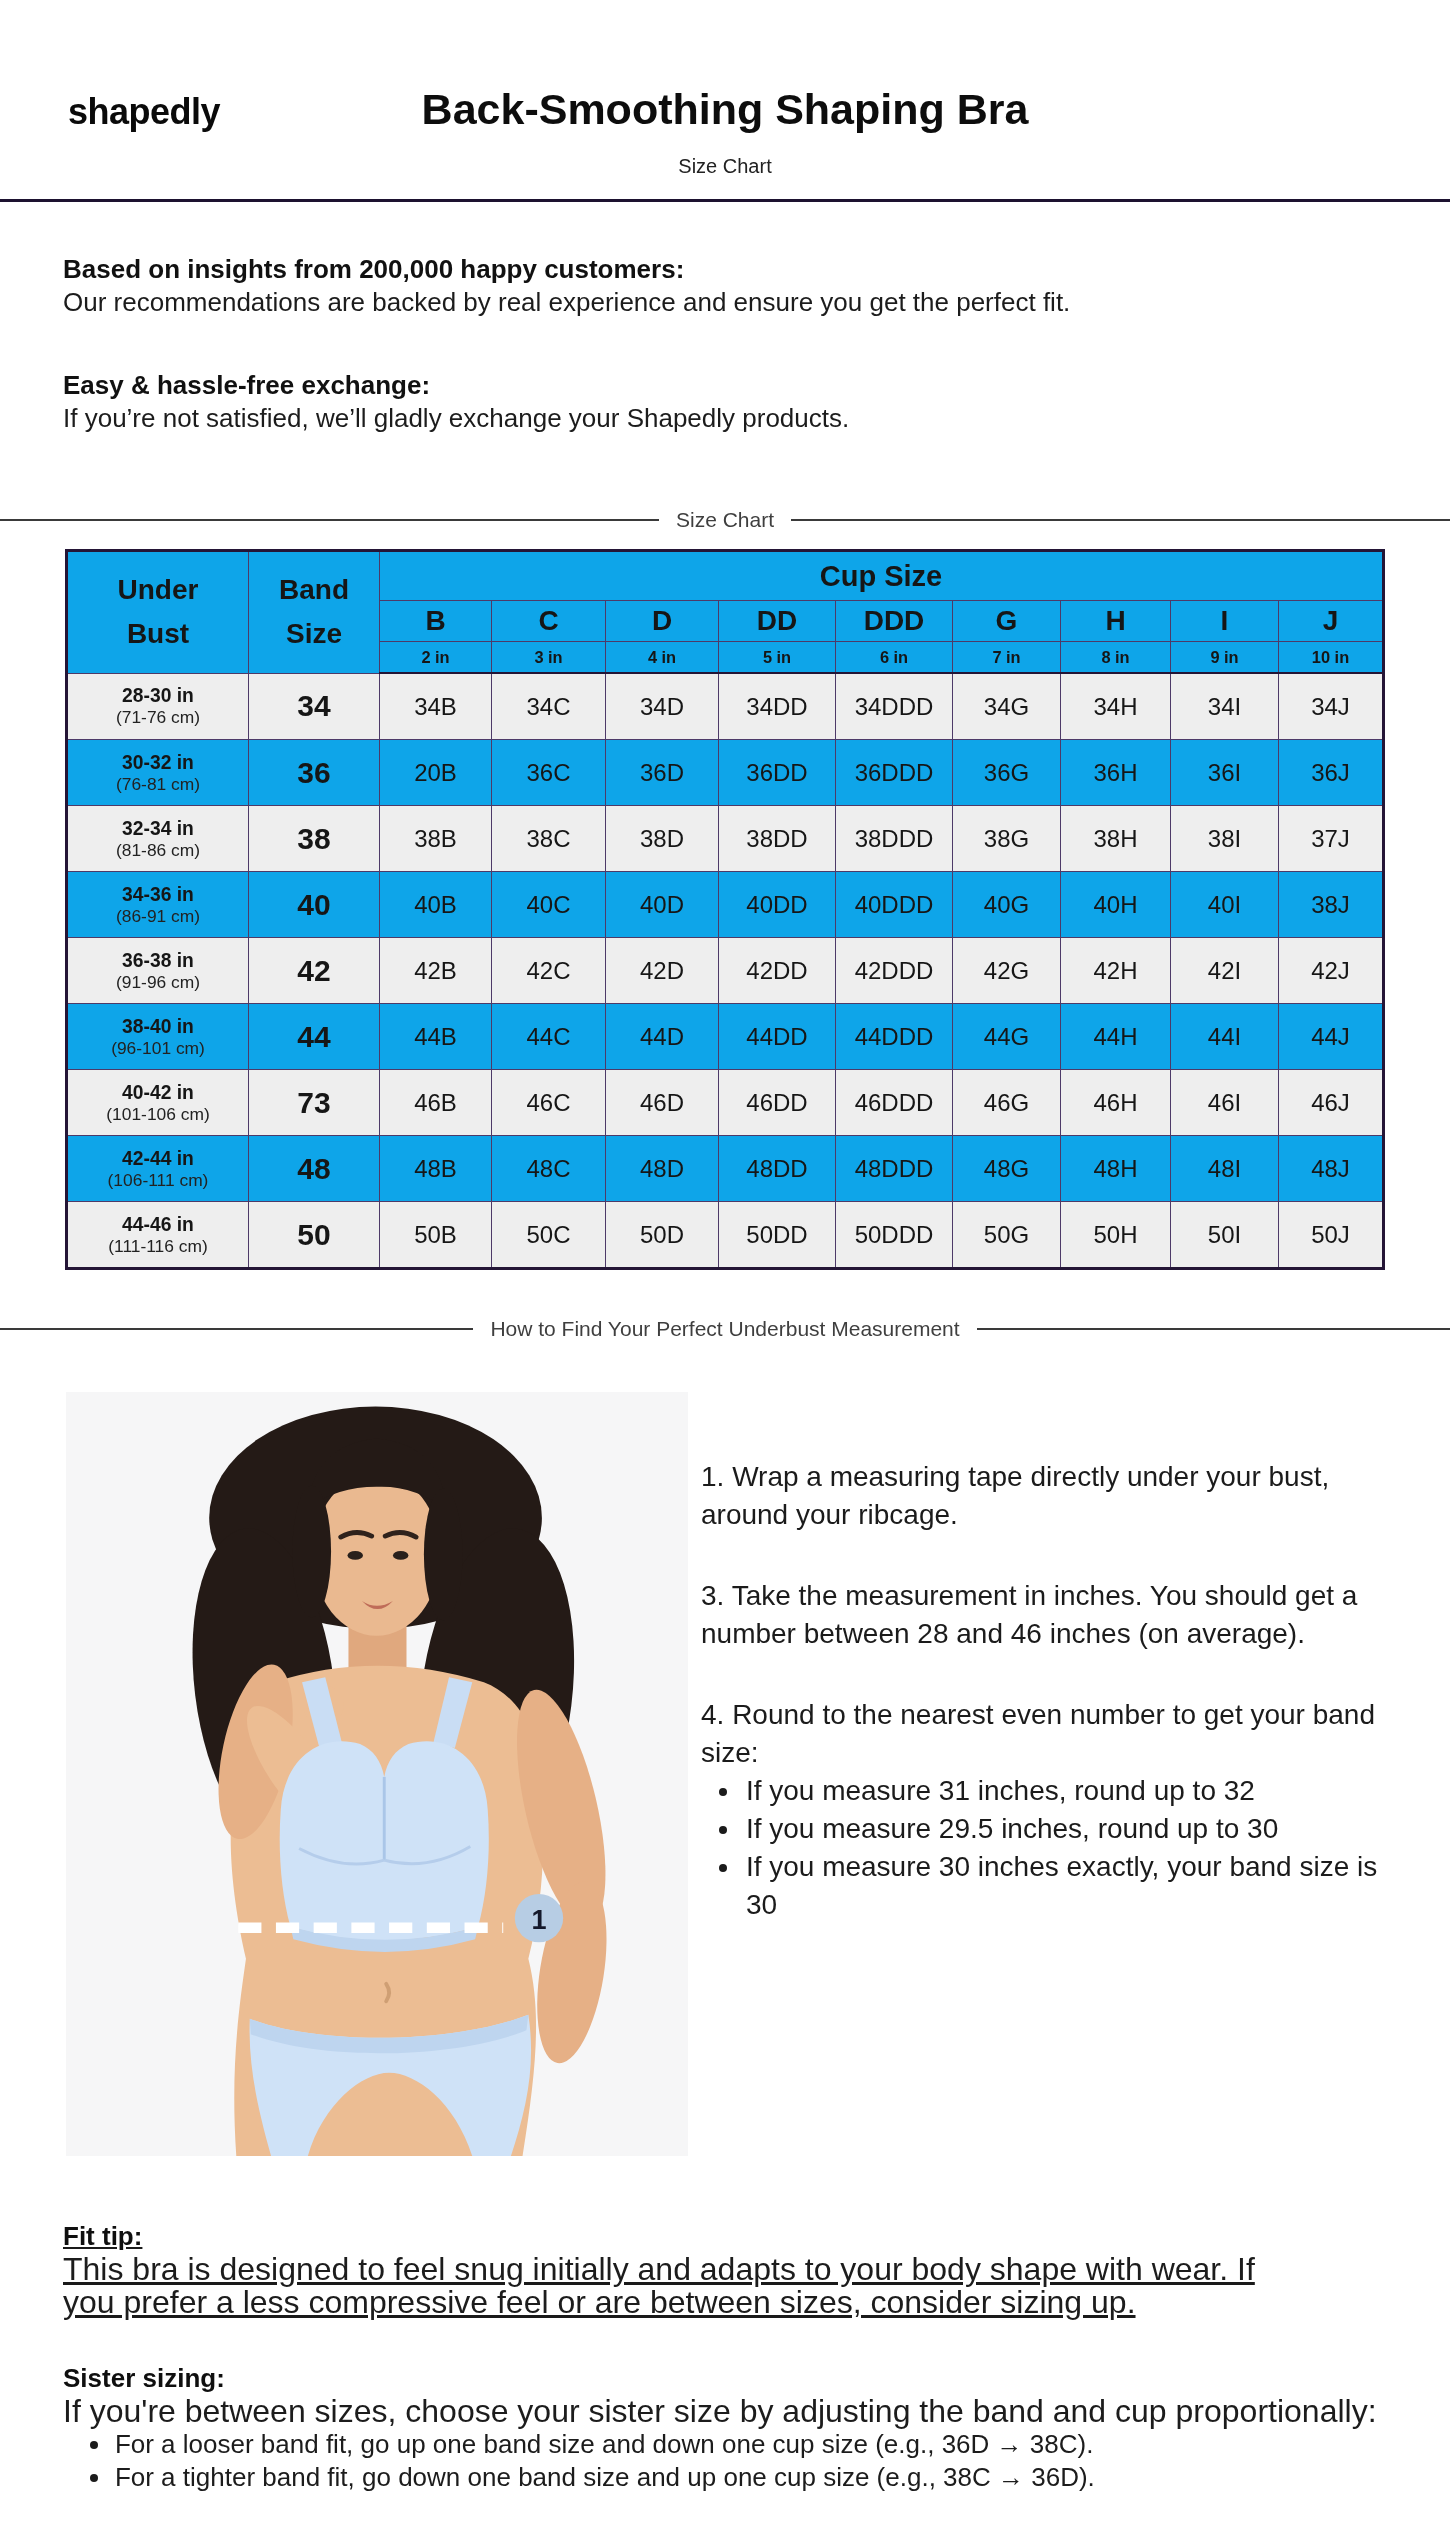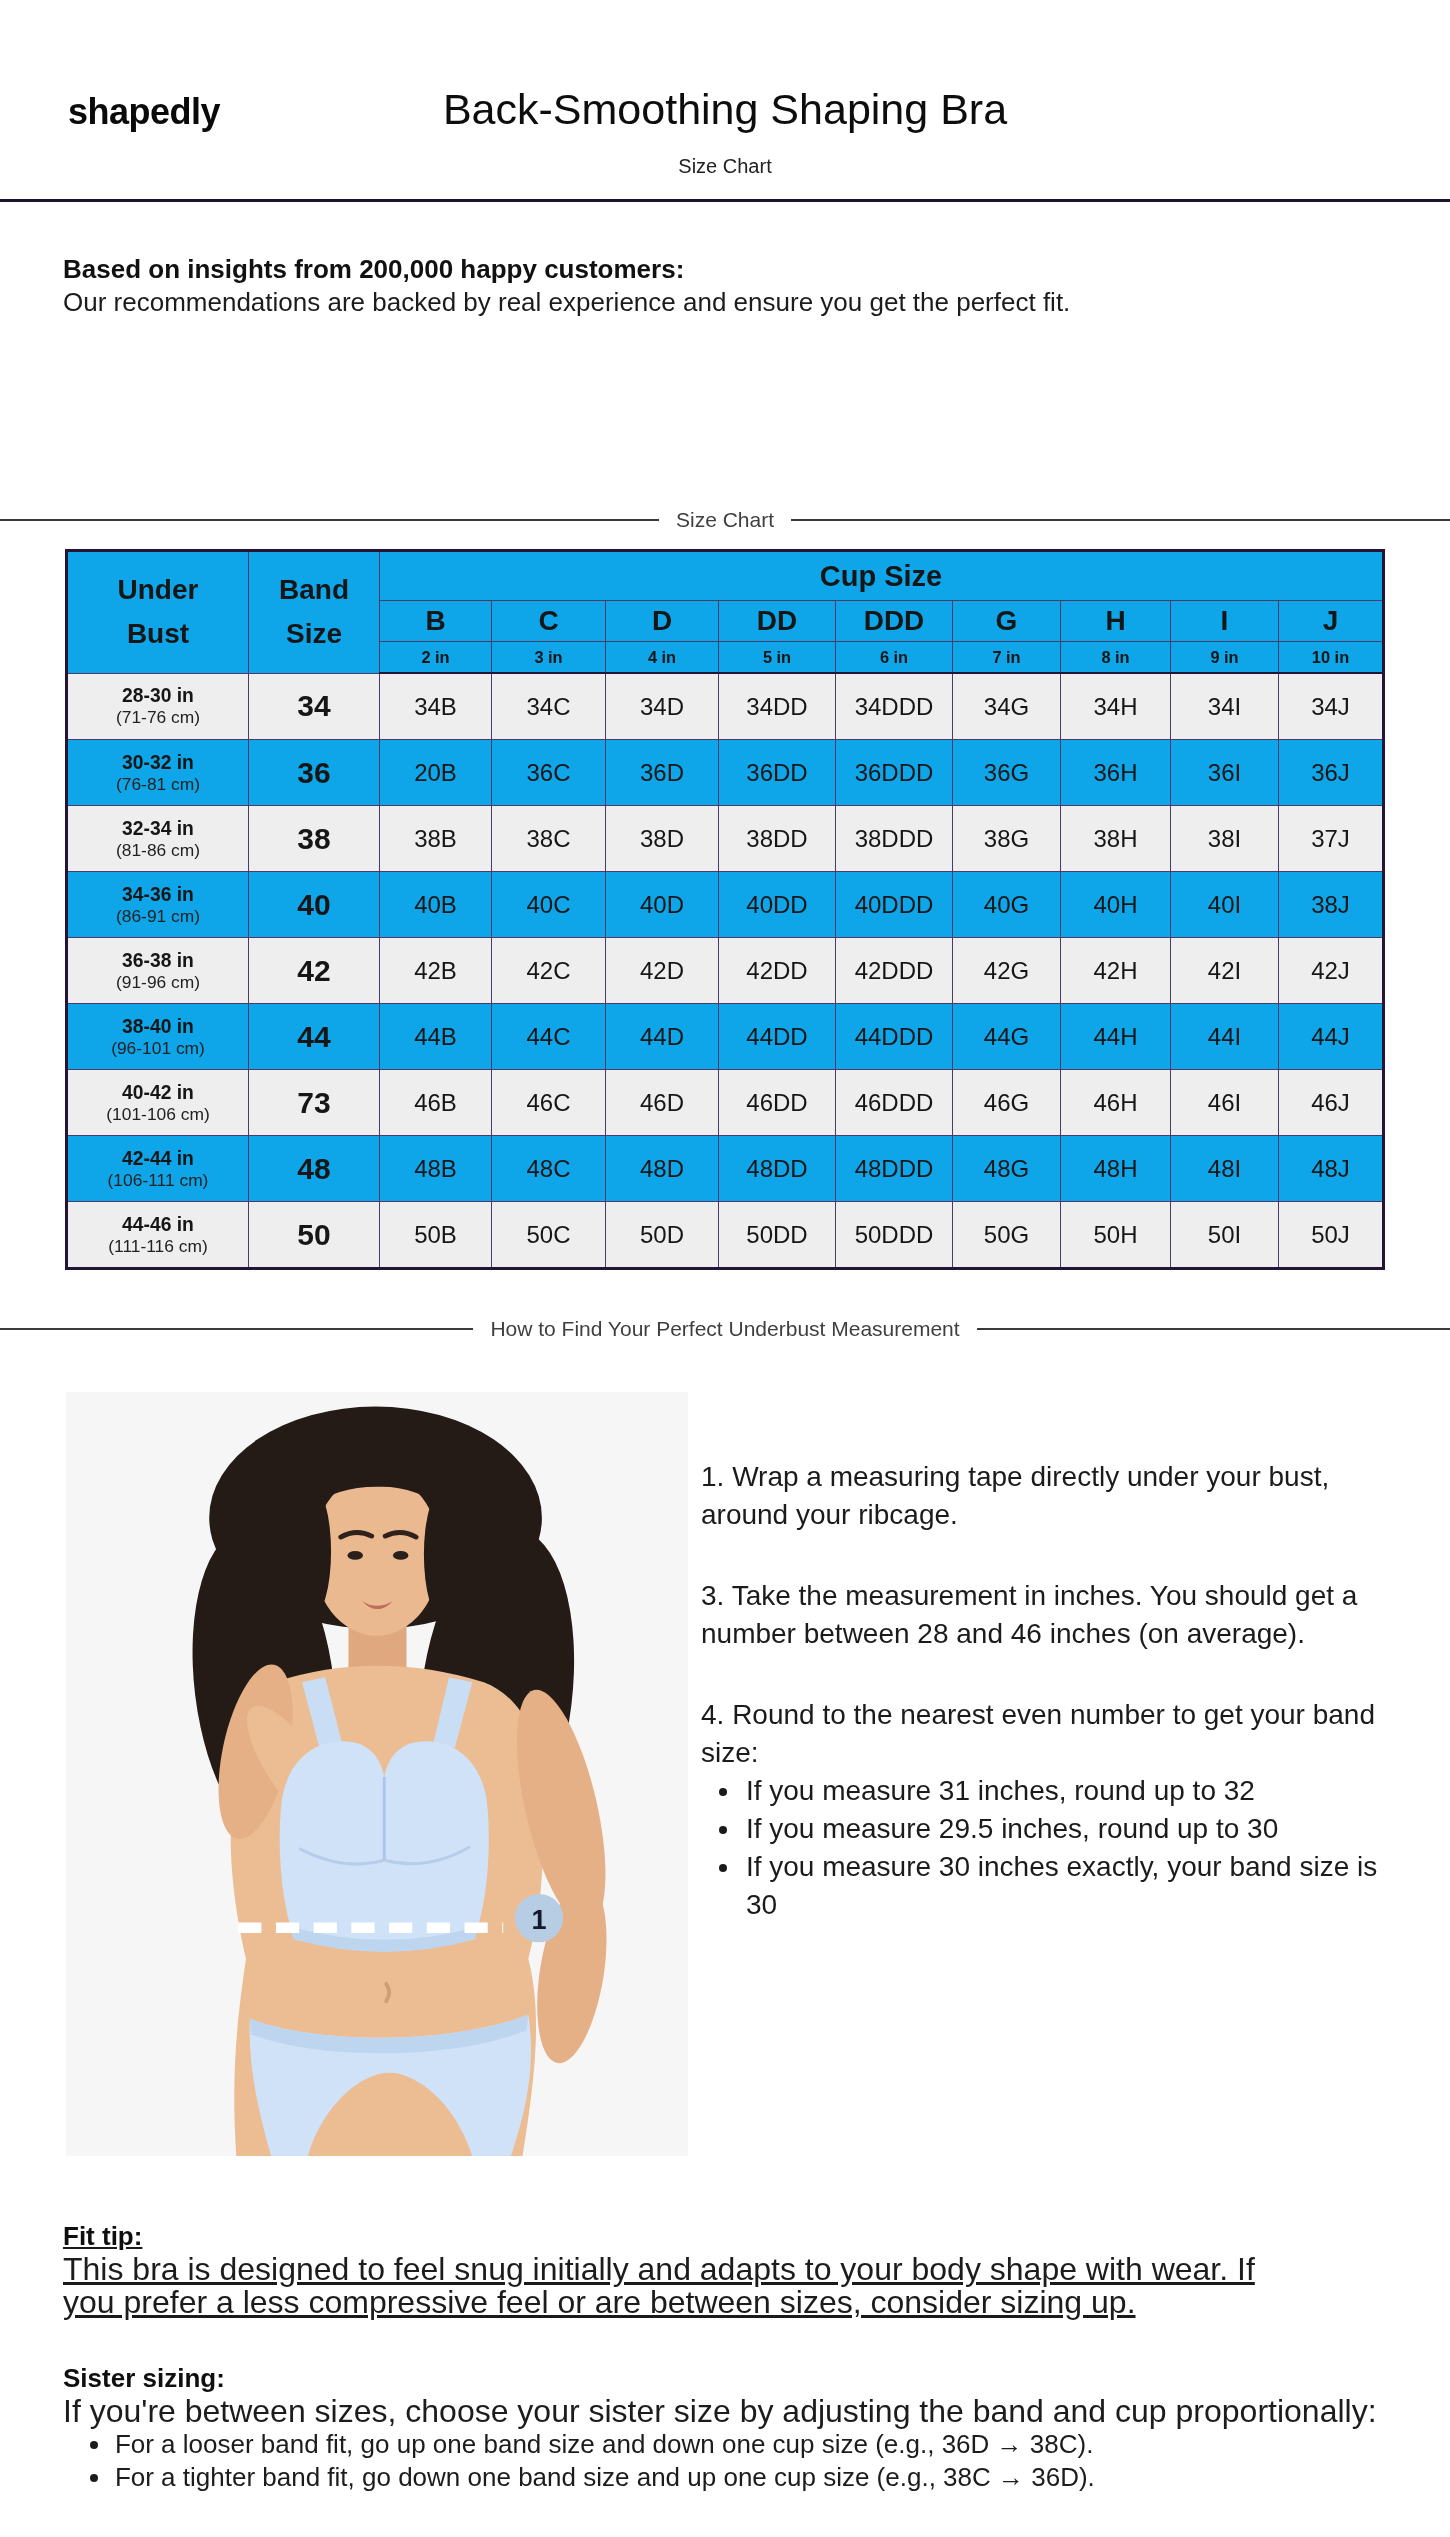--- a/index.html
+++ b/index.html
@@ -2,21 +2,21 @@
 <html><head>
 <meta charset="utf-8">
 <style>
   html,body{margin:0;padding:0;background:#ffffff;}
   #page{
     position:relative;width:1450px;height:2538px;background:#fff;overflow:hidden;
     font-family:"Liberation Sans","DejaVu Sans",sans-serif;color:#1a1a1a;
   }
   
   .logo{position:absolute;left:68px;top:91px;font-size:36px;font-weight:800;letter-spacing:-0.5px;color:#0a0a0a;}
-  .title{position:absolute;left:0;top:85px;width:100%;text-align:center;font-size:43px;font-weight:400;color:#0d0d0d;}
+  .title{position:absolute;left:0;top:85px;width:100%;text-align:center;font-size:43px;font-weight:700;color:#0d0d0d;}
   .subtitle{position:absolute;left:0;top:155px;width:100%;text-align:center;font-size:20px;color:#222;}
   .top-rule{position:absolute;left:0;top:199px;width:100%;height:2.9px;background:#1d1230;}
   
   .intro{position:absolute;left:63px;top:253px;right:58px;}
   .intro .block{margin-bottom:50px;}
   .intro h2{margin:0;font-size:26px;line-height:33px;font-weight:800;color:#111;}
   .intro p{margin:0;font-size:26px;line-height:33px;color:#1c1c1c;}
   
   .divider{position:absolute;left:0;width:100%;display:flex;align-items:center;}
   .divider .line{flex:1;height:1.9px;background:#3a3a3a;}
@@ -68,20 +68,24 @@
 
   <div class="logo">shapedly</div>
   <div class="title">Back-Smoothing Shaping Bra</div>
   <div class="subtitle">Size Chart</div>
   <div class="top-rule"></div>
 
   <div class="intro">
     <div class="block">
       <h2>Based on insights from 200,000 happy customers:</h2>
       <p>Our recommendations are backed by real experience and ensure you get the perfect fit.</p>
+    </div>
+    <div class="block">
+      <h2>Easy &amp; hassle-free exchange:</h2>
+      <p>If you’re not satisfied, we’ll gladly exchange your Shapedly products.</p>
     </div>
   </div>
 
   <div class="divider" id="divider-size-chart">
     <div class="line"></div>
     <div class="label">Size Chart</div>
     <div class="line"></div>
   </div>
 
   <table class="size">

